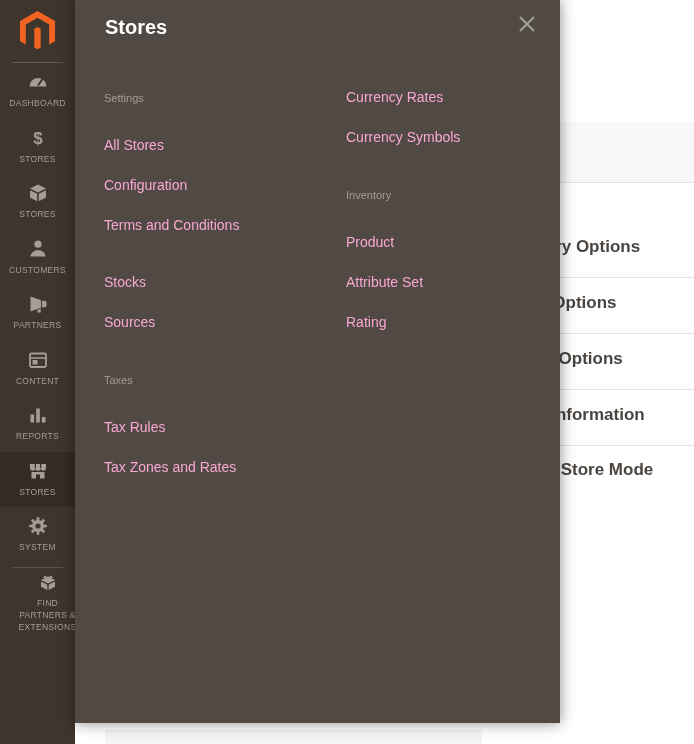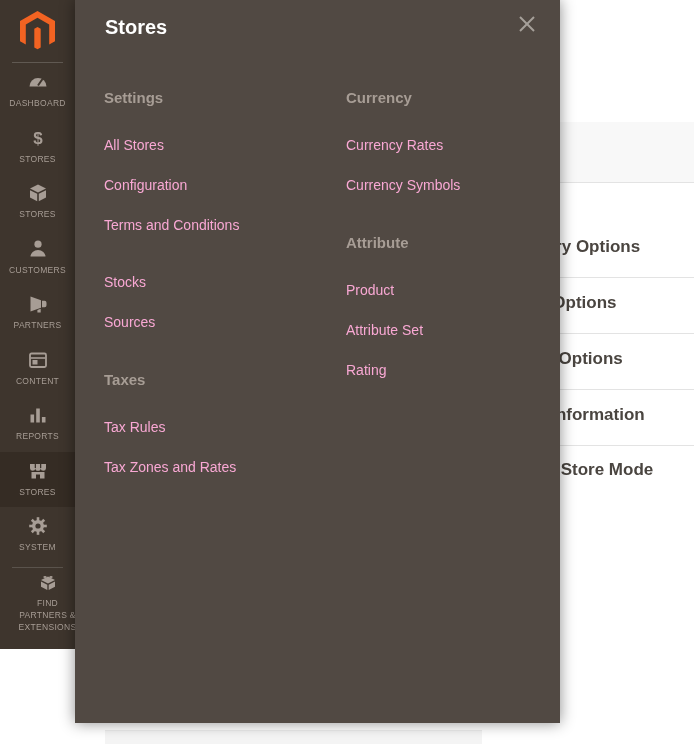--- a/index.html
+++ b/index.html
@@ -12,21 +12,21 @@
   .toolbar-band { position:absolute; left:0; right:0; top:122px; height:61px;
     background:#f8f8f8; border-bottom:1px solid #e3e3e3; }
   .acc-label { position:absolute; font-size:17px; font-weight:700; color:#4a4540;
     line-height:22px; white-space:nowrap; }
   .acc-divider { position:absolute; left:470px; width:224px; height:0;
     border-top:1px solid #e3e3e3; }
   .bottom-box { position:absolute; left:105px; top:730px; width:377px; height:14px;
     background:#f4f4f4; border-top:1px solid #ececec; }
 
   
-  .sidebar { position:absolute; left:0; top:0; width:75px; height:649px;
+  .sidebar { position:absolute; left:0; top:0; width:75px; height:744px;
     background:#3e352d; z-index:5; display:flex; flex-direction:column; }
   .logo-wrap { height:63px; display:flex; align-items:center; justify-content:center;
     position:relative; flex:0 0 auto; }
   .logo-wrap::after { content:""; position:absolute; left:12px; right:12px; bottom:0;
     border-bottom:1px solid rgba(255,255,255,.18); }
   .nav-item { height:55.5px; flex:0 0 auto; display:flex; flex-direction:column;
     align-items:center; justify-content:center; cursor:pointer; color:#a79d95; }
   .nav-item.active { background:#352c24; }
   .nav-icon { height:20px; display:flex; align-items:center; justify-content:center; }
   .nav-label { margin-top:5px; font-size:8.5px; letter-spacing:.3px; text-align:center;
@@ -38,21 +38,21 @@
   .flyout { position:absolute; left:75px; top:0; width:485px; height:723px;
     background:#514943; z-index:10; box-shadow:0 0 14px rgba(0,0,0,.45); }
   .flyout-header { position:relative; padding:15px 24px 0 30px; }
   .flyout-title { font-size:20px; font-weight:700; color:#ffffff; line-height:24px; }
   .flyout-close { position:absolute; top:15px; right:24px; width:18px; height:18px;
     cursor:pointer; color:#a6a09a; background:none; border:none; padding:0; }
   .flyout-cols { display:flex; padding:50px 0 0 29px; }
   .fly-col1 { width:242px; flex:0 0 auto; }
   .fly-col2 { flex:1; }
   .fly-section { margin-bottom:40px; }
-  .fly-sec-title { font-size:15px; font-weight:700; color:#a79d95;
+  .fly-sec-title { font-size:11px; font-weight:400; color:#a79d95;
     line-height:18px; margin-bottom:30px; }
   .fly-item { font-size:14px; color:#f9a8d4; line-height:17px; margin-bottom:23px;
     cursor:pointer; }
 </style>
 </head>
 <body>
 
 <div class="page">
   <div class="toolbar-band"></div>
 
@@ -223,25 +223,24 @@
       </div>
       <div class="fly-section">
         <div class="fly-sec-title">Taxes</div>
         <div class="fly-item">Tax Rules</div>
         <div class="fly-item">Tax Zones and Rates</div>
       </div>
     </div>
 
     <div class="fly-col2">
       <div class="fly-section">
-        <div class="fly-sec-title">Currency</div>
         <div class="fly-item">Currency Rates</div>
         <div class="fly-item">Currency Symbols</div>
       </div>
       <div class="fly-section">
-        <div class="fly-sec-title">Attribute</div>
+        <div class="fly-sec-title">Inventory</div>
         <div class="fly-item">Product</div>
         <div class="fly-item">Attribute Set</div>
         <div class="fly-item">Rating</div>
       </div>
     </div>
   </div>
 </div>
 
 </body></html>

